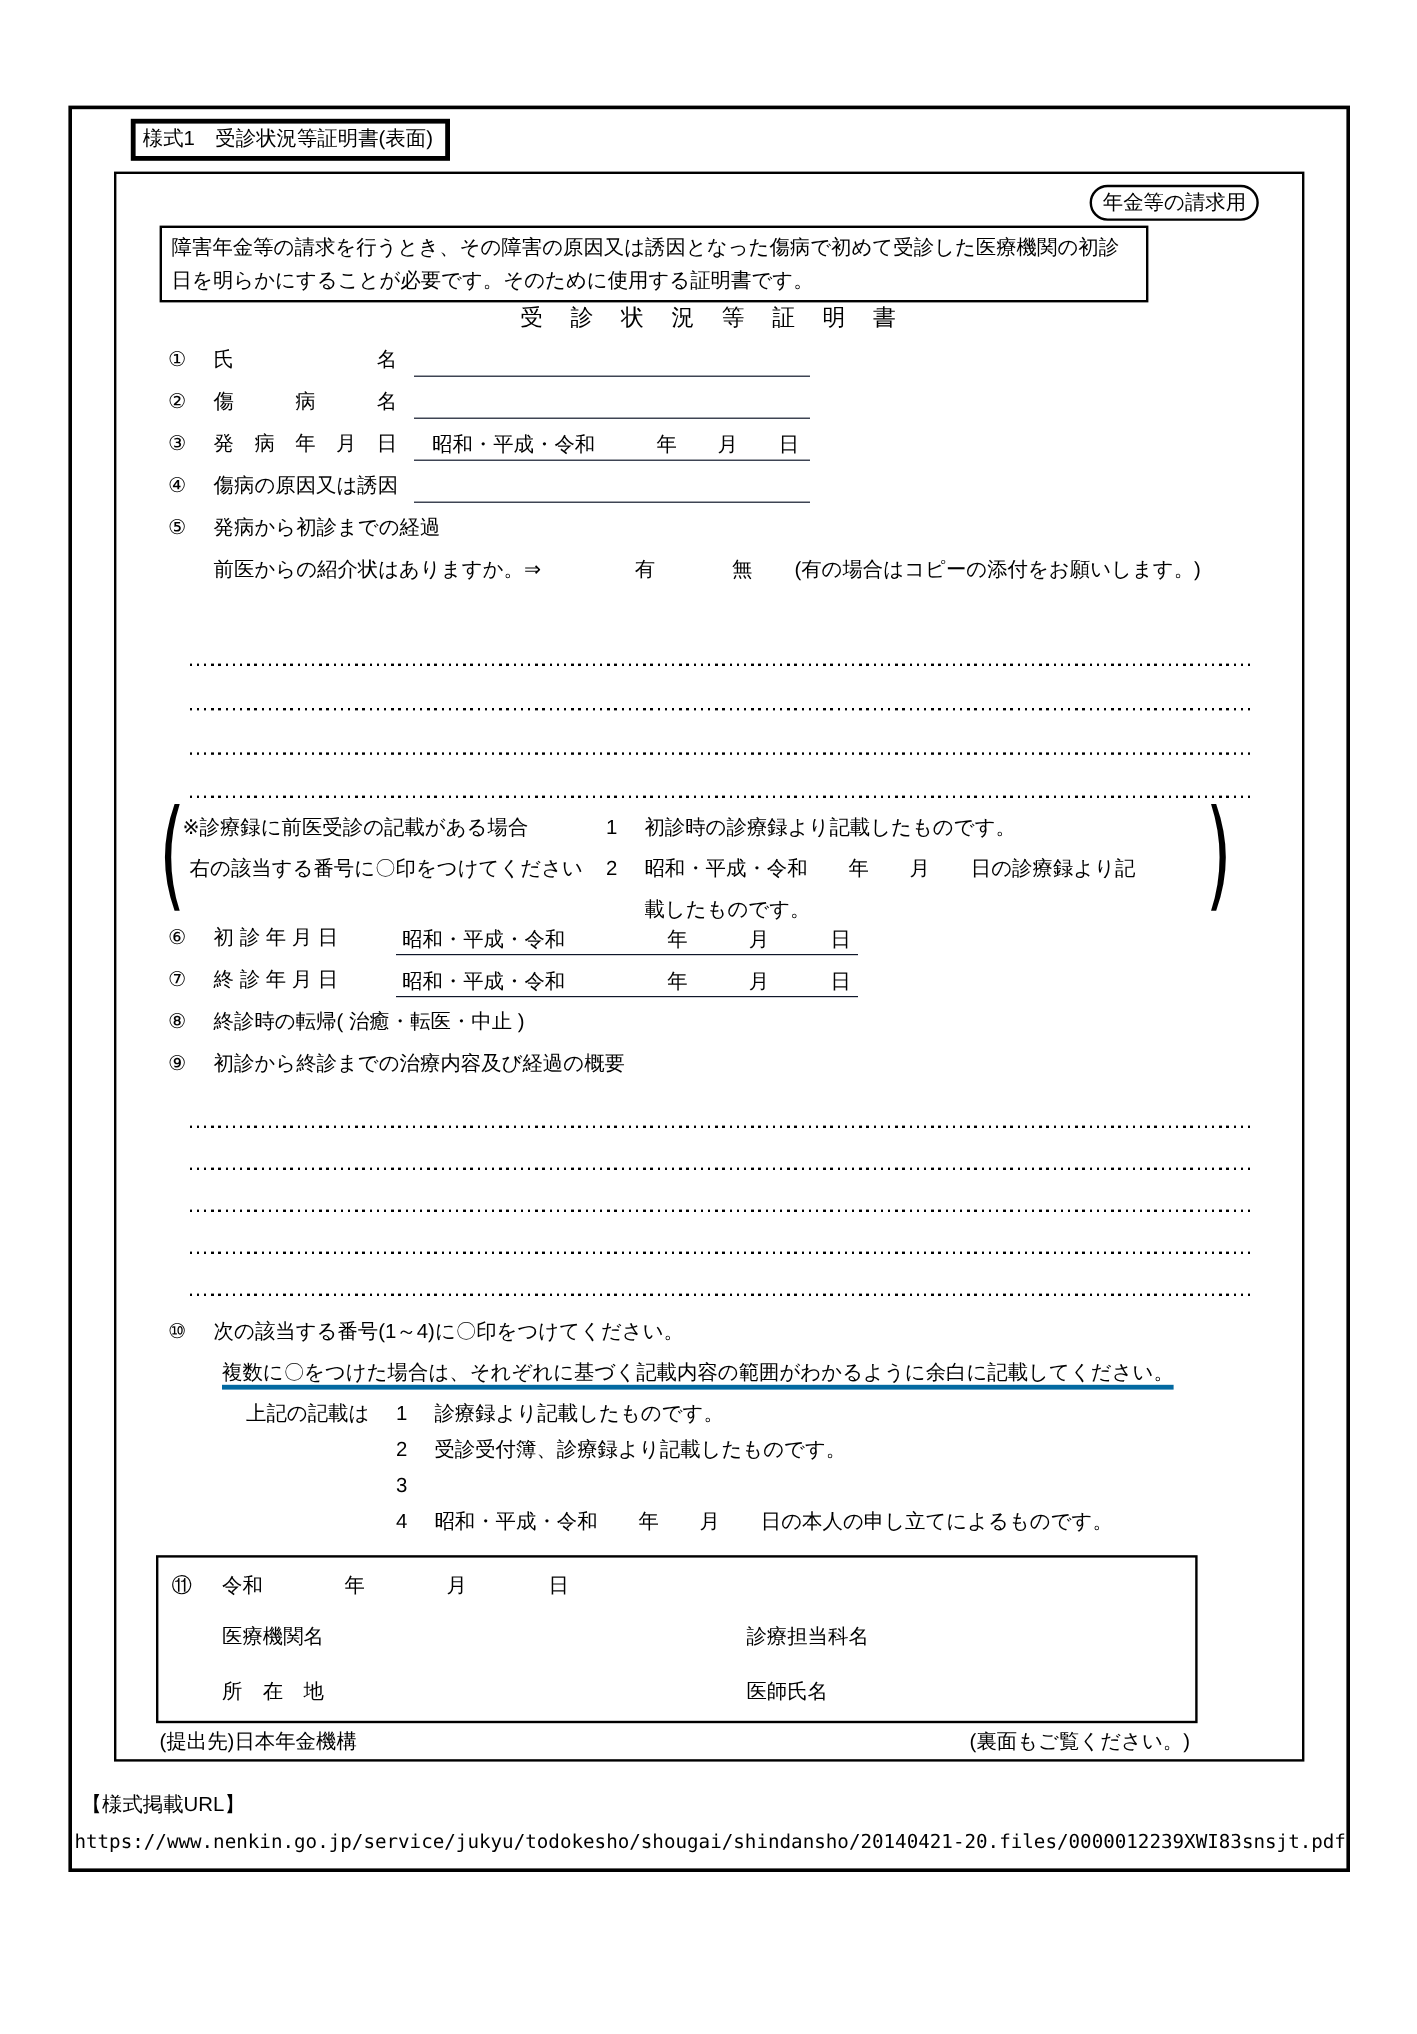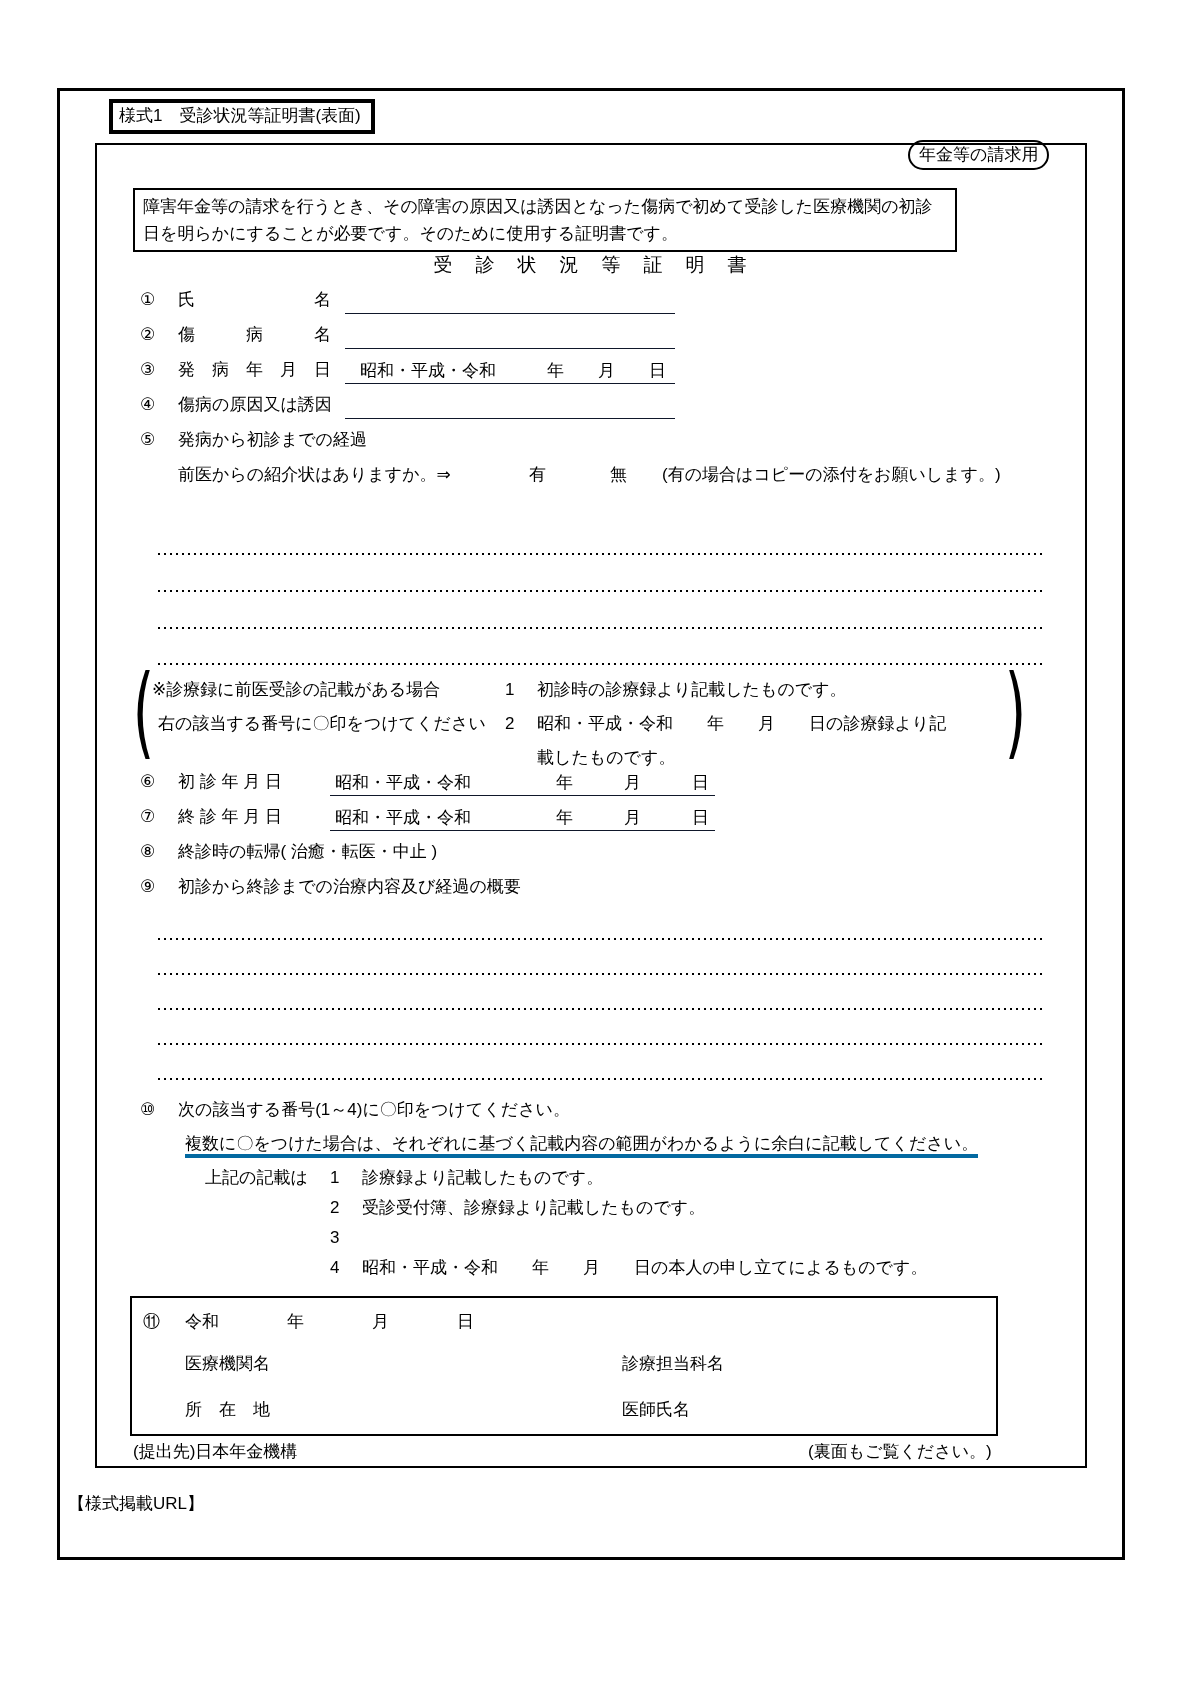--- a/index.html
+++ b/index.html
@@ -33,21 +33,21 @@
 <body>
 
 <div class="page">
 
   <div class="box outer" style="left:57px;top:88px;width:1068px;height:1472px;"></div>
 
   <div class="tagbox" style="left:63px;top:99px;margin-left:46px;"><span>様式1　受診状況等証明書(表面)</span></div>
 
   <div class="box" style="left:95px;top:143px;width:992px;height:1325px;"></div>
 
-  <div class="reqtag" style="left:908px;top:140px;border-radius:15px;"><span>年金等の請求用</span></div>
+  <div class="reqtag" style="left:908px;top:154px;border-radius:15px;"><span>年金等の請求用</span></div>
 
   <div class="introbox" style="left:133px;top:188px;width:824px;"><span>障害年金等の請求を行うとき、その障害の原因又は誘因となった傷病で初めて受診した医療機関の初診日を明らかにすることが必要です。そのために使用する証明書です。</span></div>
 
   <div class="doctitle" style="left:95px;top:252px;width:992px;">受　診　状　況　等　証　明　書</div>
 
   <div class="abs" style="left:140px;top:288px;">①</div>
   <div class="abs" style="left:178px;top:288px;text-align:right;">氏　　　　　　　名</div>
   <div class="uline" style="left:345px;top:288px;width:330px;"><span></span></div>
 
   <div class="abs" style="left:140px;top:323px;">②</div>
@@ -122,14 +122,15 @@
   <div class="abs" style="left:185px;top:1310px;">令和　　　　年　　　　月　　　　日</div>
   <div class="abs" style="left:185px;top:1352px;">医療機関名</div>
   <div class="abs" style="left:622px;top:1352px;">診療担当科名</div>
   <div class="abs" style="left:185px;top:1398px;">所　在　地</div>
   <div class="abs" style="left:622px;top:1398px;">医師氏名</div>
 
   <div class="abs" style="left:133px;top:1440px;">(提出先)日本年金機構</div>
   <div class="abs" style="left:808px;top:1440px;">(裏面もご覧ください。)</div>
 
   <div class="abs" style="left:68px;top:1492px;">【様式掲載URL】</div>
+  <div class="abs" style="left:62px;top:1523px;font-family:'DejaVu Sans Mono',monospace;font-size:16px;">https://www.nenkin.go.jp/service/jukyu/todokesho/shougai/shindansho/20140421-20.files/0000012239XWI83snsjt.pdf</div>
 
 </div>
 
 </body></html>

